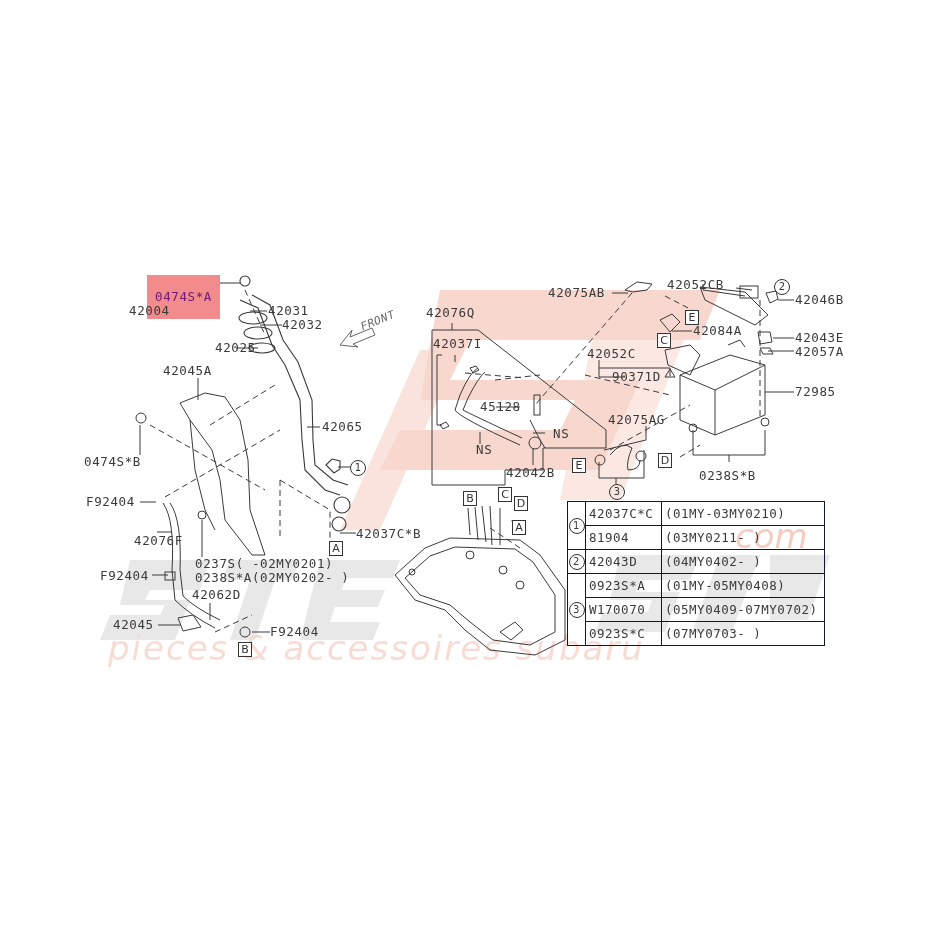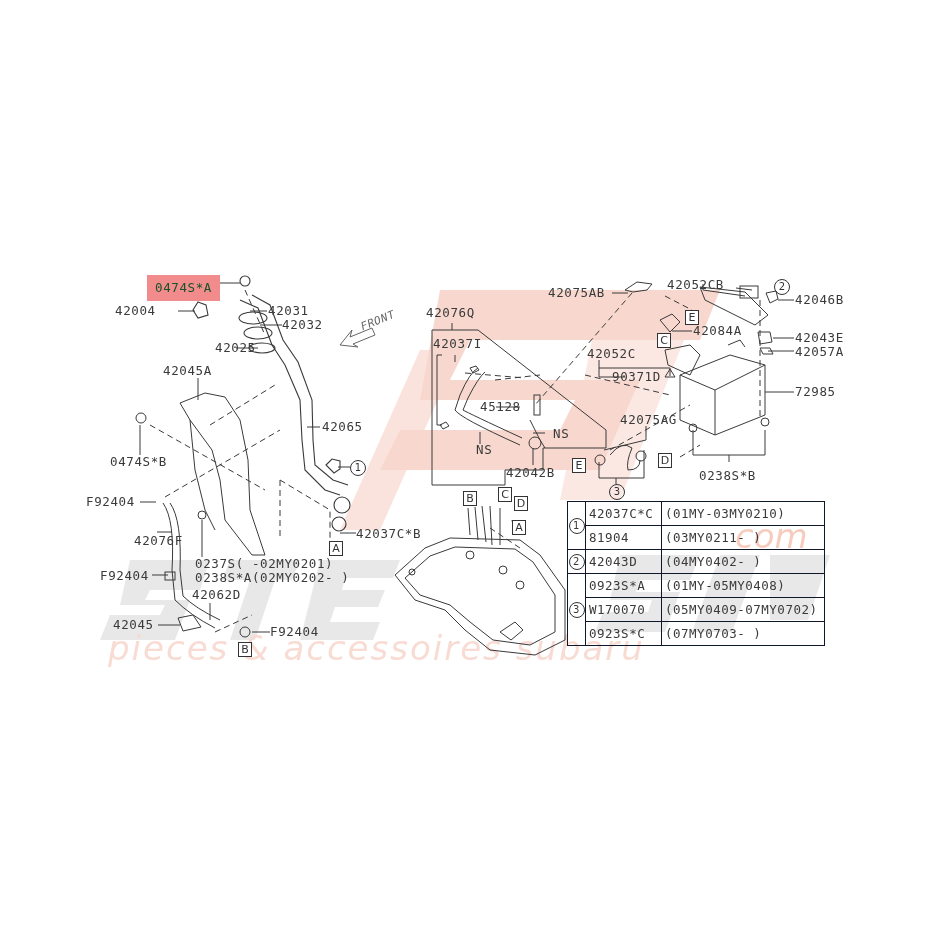--- a/index.html
+++ b/index.html
@@ -2,21 +2,21 @@
 <html><head>
 <meta charset="utf-8">
 <style>
   html, body { margin:0; padding:0; background:#ffffff; }
   body { width:931px; height:931px; position:relative; overflow:hidden;
          font-family:"DejaVu Sans Mono", "Liberation Mono", monospace; }
   .canvas { position:absolute; left:0; top:0; width:931px; height:931px; }
   svg.art { position:absolute; left:0; top:0; }
   .lbl { position:absolute; font-size:12.5px; color:#3a3a3a; letter-spacing:0.6px;
          white-space:nowrap; line-height:14px; }
-  .hl { background:#f28b8b; padding:6px 8px; color:#14532d; }
+  .hl { background:#f28b8b; padding:15px 8px; color:#701a75; }
   .box { position:absolute; border:1px solid #333; font-size:11px; width:12px; height:13px;
          line-height:13px; text-align:center; color:#333; background:#fff;
          font-family:"DejaVu Sans", sans-serif; }
   .circ { position:absolute; width:14px; height:14px; border:1px solid #333; border-radius:50%;
           font-size:10px; line-height:14px; text-align:center; color:#333;
           font-family:"DejaVu Sans", sans-serif; }
   table.ref { position:absolute; left:567px; top:501px; border-collapse:collapse;
               font-size:12.5px; color:#3a3a3a; letter-spacing:0.5px; }
   table.ref td { border:1px solid #0f172a; height:23px; padding:0 3px; white-space:nowrap; }
   table.ref td.k { width:17px; text-align:center; padding:0; }
@@ -194,27 +194,27 @@
     </g>
 
     <g stroke="#666">
       <path d="M340 345 L352 330 L350 337 L372 328 L375 335 L353 344 L358 347 Z"></path>
     </g>
   </svg>
 
   <div class="lbl" style="left:360px;top:314px;font-size:11px;font-style:italic;transform:rotate(-22deg);color:#666;">FRONT</div>
 
   <div class="lbl hl" style="left:147px;top:275px;">0474S*A</div>
-  <div class="lbl" style="left:115px;top:304px;">42004</div>
+  <div class="lbl" style="left:129px;top:304px;">42004</div>
   <div class="lbl" style="left:268px;top:304px;text-align:center;">42031</div>
   <div class="lbl" style="left:282px;top:318px;">42032</div>
   <div class="lbl" style="left:191px;top:341px;margin-left:24px;">42025</div>
   <div class="lbl" style="left:163px;top:364px;">42045A</div>
   <div class="lbl" style="left:322px;top:420px;">42065</div>
-  <div class="lbl" style="left:110px;top:455px;">0474S*B</div>
+  <div class="lbl" style="left:84px;top:455px;">0474S*B</div>
   <div class="lbl" style="left:86px;top:495px;">F92404</div>
   <div class="lbl" style="left:104px;top:534px;margin-left:30px;">42076F</div>
   <div class="lbl" style="left:195px;top:557px;">0237S(     -02MY0201)</div>
   <div class="lbl" style="left:195px;top:571px;">0238S*A(02MY0202-     )</div>
   <div class="lbl" style="left:100px;top:569px;">F92404</div>
   <div class="lbl" style="left:192px;top:588px;">42062D</div>
   <div class="lbl" style="left:113px;top:618px;">42045</div>
   <div class="lbl" style="left:270px;top:625px;">F92404</div>
   <div class="lbl" style="left:356px;top:527px;">42037C*B</div>
 
@@ -227,21 +227,21 @@
 
   <div class="lbl" style="left:548px;top:286px;">42075AB</div>
   <div class="lbl" style="left:667px;top:278px;">42052CB</div>
   <div class="lbl" style="left:795px;top:293px;">42046B</div>
   <div class="lbl" style="left:693px;top:324px;">42084A</div>
   <div class="lbl" style="left:795px;top:331px;">42043E</div>
   <div class="lbl" style="left:795px;top:345px;">42057A</div>
   <div class="lbl" style="left:587px;top:347px;">42052C</div>
   <div class="lbl" style="left:612px;top:370px;">90371D</div>
   <div class="lbl" style="left:795px;top:385px;">72985</div>
-  <div class="lbl" style="left:608px;top:413px;margin-left:12px;">42075AG</div>
+  <div class="lbl" style="left:608px;top:413px;">42075AG</div>
   <div class="lbl" style="left:699px;top:469px;">0238S*B</div>
 
   <div class="box" style="left:329px;top:541px;">A</div>
   <div class="box" style="left:512px;top:520px;">A</div>
   <div class="box" style="left:238px;top:642px;">B</div>
   <div class="box" style="left:463px;top:491px;">B</div>
   <div class="box" style="left:498px;top:487px;">C</div>
   <div class="box" style="left:657px;top:333px;">C</div>
   <div class="box" style="left:514px;top:496px;">D</div>
   <div class="box" style="left:658px;top:453px;">D</div>

